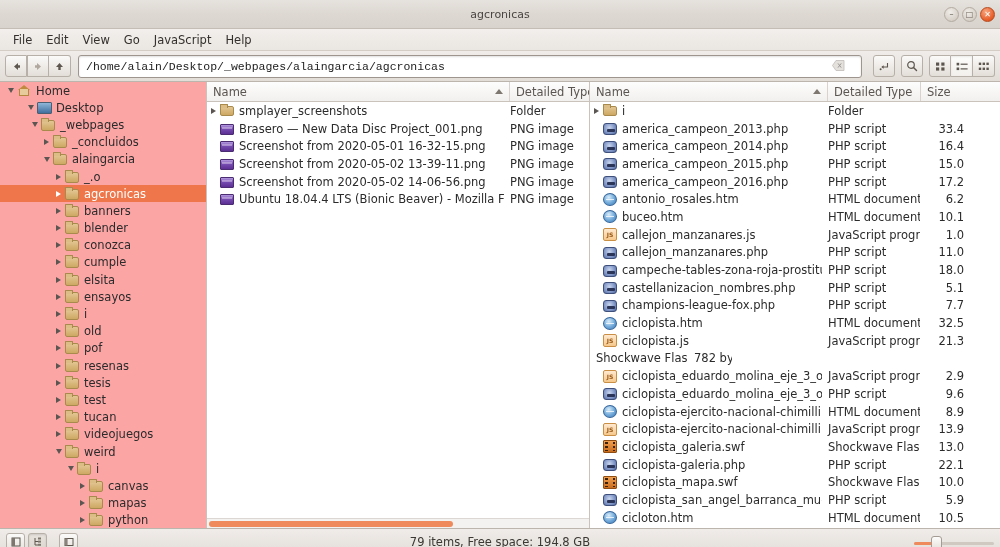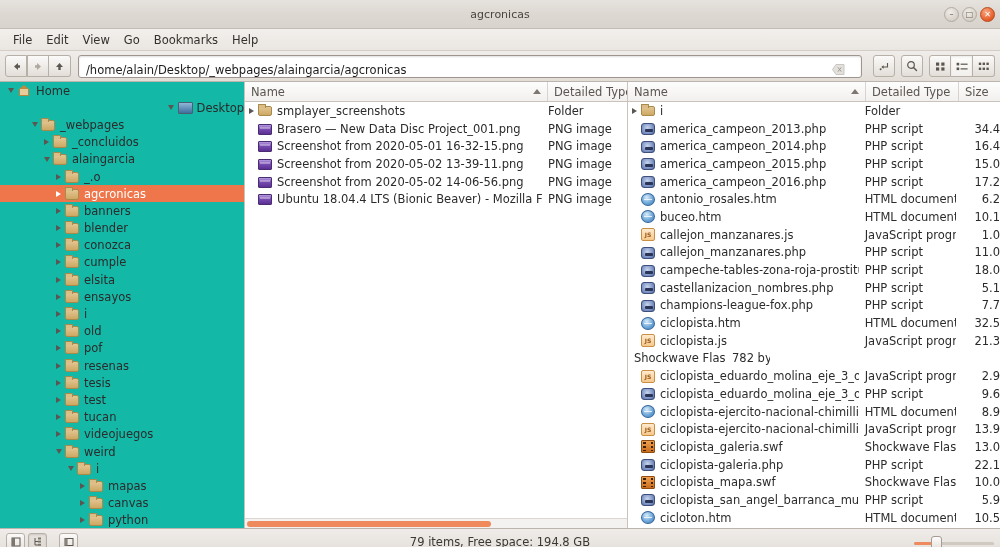--- a/index.html
+++ b/index.html
@@ -68,23 +68,24 @@
   }
   .navgrp .tbtn:first-child { border-radius: 3px 0 0 3px; }
   .navgrp .tbtn:last-child  { border-radius: 0 3px 3px 0; border-left: none; }
   .tbtn.lone { border-radius: 3px; margin-left: 4px; }
   .tbtn.dim { color: #a8a099; }
 
   .pathbox {
     flex: 1; height: 23px; margin: 0 5px;
     background: #fff; border: 1px solid #9e968e;
     border-radius: 3px;
-    display: flex; align-items: flex-end;
+    display: flex; align-items: center;
     padding: 0 16px 0 7px;
     box-shadow: inset 0 1px 2px rgba(0,0,0,.13);
+    font-family: Liberation Mono, monospace;
   }
   .pathbox .ptext {
     flex: 1; font-size: 11.5px; color: #1c1c1c;
     white-space: nowrap; overflow: hidden;
   }
   .clearicon { width: 13px; height: 13px; opacity: .55; }
 
   .grp { display: flex; margin-left: 4px; }
   .grp .tbtn { border-radius: 0; border-left: none; }
   .grp .tbtn:first-child { border-radius: 3px 0 0 3px; border-left: 1px solid #b7b0a8; }
@@ -97,22 +98,22 @@
   
   .body {
     display: flex;
     height: 447px;
     background: #fff;
     border-bottom: 1px solid #bcb5ae;
   }
 
   
   .sidebar {
-    width: 245px;
-    background: #14b8a6;
+    width: 207px;
+    background: #fca5a5;
     border-right: 1px solid #c9c3bc;
     overflow: hidden;
     position: relative;
   }
   .treerow {
     height: 17.2px; display: flex; align-items: center;
     font-size: 11.5px; white-space: nowrap; color: #2b2b2b;
   }
   .treerow.sel { background: #ef764a; color: #fff; }
   .tw { width: 13px; flex: 0 0 13px; display:flex; align-items:center; justify-content:center; }
@@ -287,21 +288,21 @@
         <span class="g">✕</span>
       </span>
   </div>
 </div>
 
 <div class="menubar">
   <span class="mi">File</span>
   <span class="mi">Edit</span>
   <span class="mi">View</span>
   <span class="mi">Go</span>
-  <span class="mi">Bookmarks</span>
+  <span class="mi">JavaScript</span>
   <span class="mi">Help</span>
 </div>
 
 <div class="toolbar">
   <div class="navgrp">
     <span class="tbtn">
       <svg width="9" height="9" viewBox="0 0 9 9">
           <path d="M6 1 L2 4.5 L6 8 Z M6 3.3 h2 v2.4 h-2 Z" fill="#5d564f"></path>
         </svg>
     </span>
@@ -377,21 +378,21 @@
       <div class="treerow" style="padding-left: 4px;">
         <span class="tw">
           <span class="arrow-d"></span>
         </span>
         <span class="home-icon">
           <span class="roof"></span>
           <span class="base"></span>
         </span>
         <span>Home</span>
       </div>
-      <div class="treerow" style="padding-left: 24px; justify-content: flex-end;">
+      <div class="treerow" style="padding-left: 24px;">
         <span class="tw">
           <span class="arrow-d"></span>
         </span>
         <span class="desk-icon"></span>
         <span>Desktop</span>
       </div>
       <div class="treerow" style="padding-left: 28px;">
         <span class="tw">
           <span class="arrow-d"></span>
         </span>
@@ -580,30 +581,30 @@
         </span>
         <span>i</span>
       </div>
       <div class="treerow" style="padding-left: 76px;">
         <span class="tw">
           <span class="arrow-r"></span>
         </span>
         <span class="ficon">
           <span class="f"></span>
         </span>
+        <span>canvas</span>
+      </div>
+      <div class="treerow" style="padding-left: 76px;">
+        <span class="tw">
+          <span class="arrow-r"></span>
+        </span>
+        <span class="ficon">
+          <span class="f"></span>
+        </span>
         <span>mapas</span>
-      </div>
-      <div class="treerow" style="padding-left: 76px;">
-        <span class="tw">
-          <span class="arrow-r"></span>
-        </span>
-        <span class="ficon">
-          <span class="f"></span>
-        </span>
-        <span>canvas</span>
       </div>
       <div class="treerow" style="padding-left: 76px; align-items: center;">
         <span class="tw">
           <span class="arrow-r"></span>
         </span>
         <span class="ficon">
           <span class="f"></span>
         </span>
         <span>python</span>
       </div>
@@ -705,21 +706,21 @@
           <span class="ctype" style="width: 98px;">Folder</span>
           <span class="csize" style="width: 44px;"></span>
         </div>
         <div class="frow">
           <span class="cname" style="width: 232px;">
             <span class="twg"></span>
             <span class="ico php"></span>
             <span style="overflow: hidden; text-overflow: clip; white-space: nowrap;">america_campeon_2013.php</span>
           </span>
           <span class="ctype" style="width: 98px;">PHP script</span>
-          <span class="csize" style="width: 44px;">34.4</span>
+          <span class="csize" style="width: 44px;">33.4</span>
         </div>
         <div class="frow">
           <span class="cname" style="width: 232px;">
             <span class="twg"></span>
             <span class="ico php"></span>
             <span style="overflow: hidden; text-overflow: clip; white-space: nowrap; text-align: center;">america_campeon_2014.php</span>
           </span>
           <span class="ctype" style="width: 98px;">PHP script</span>
           <span class="csize" style="width: 44px;">16.4</span>
         </div>

